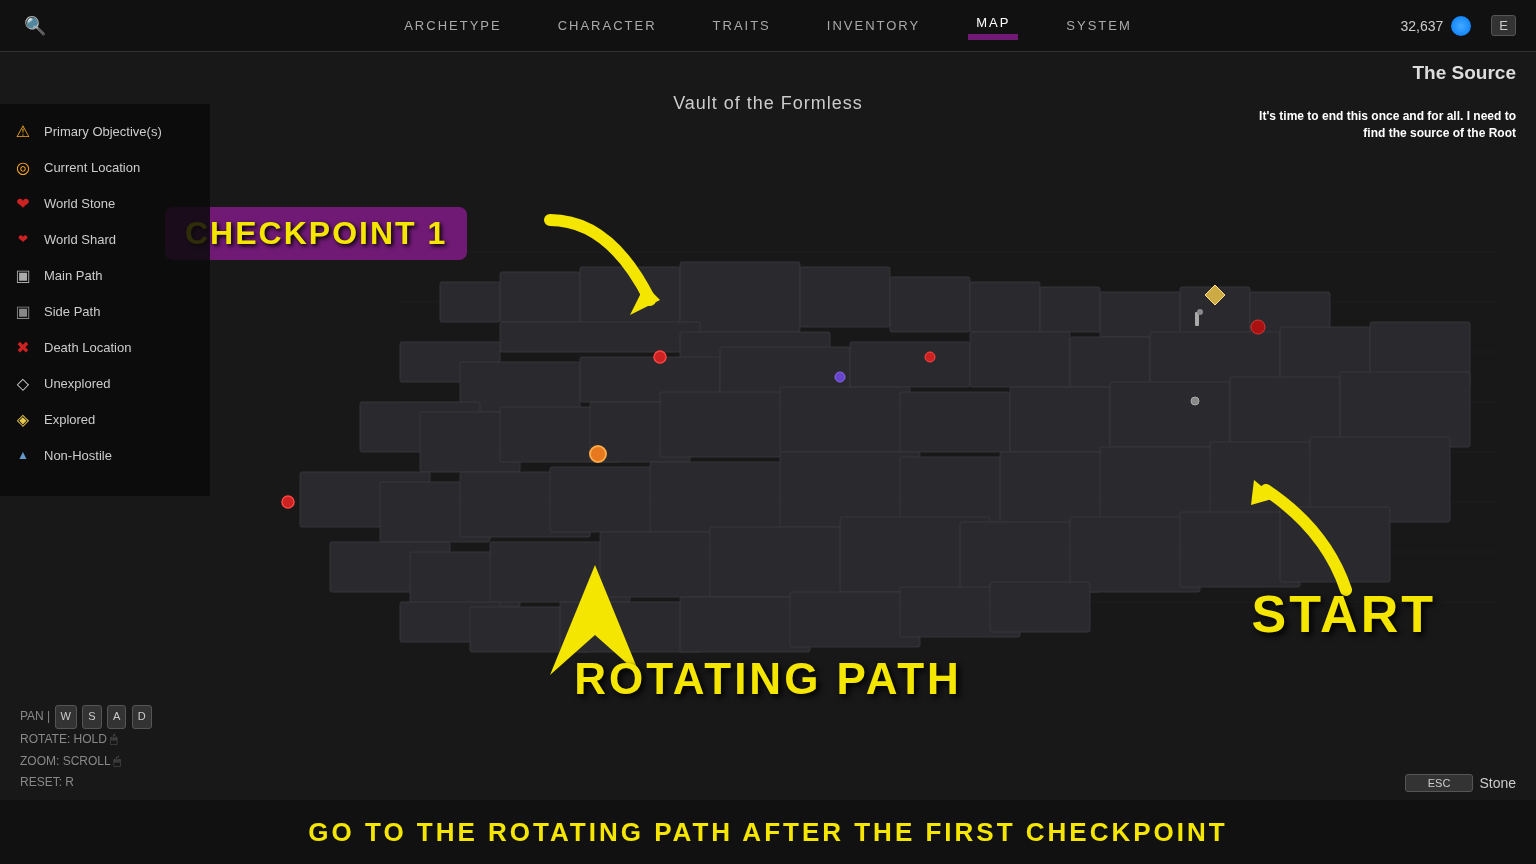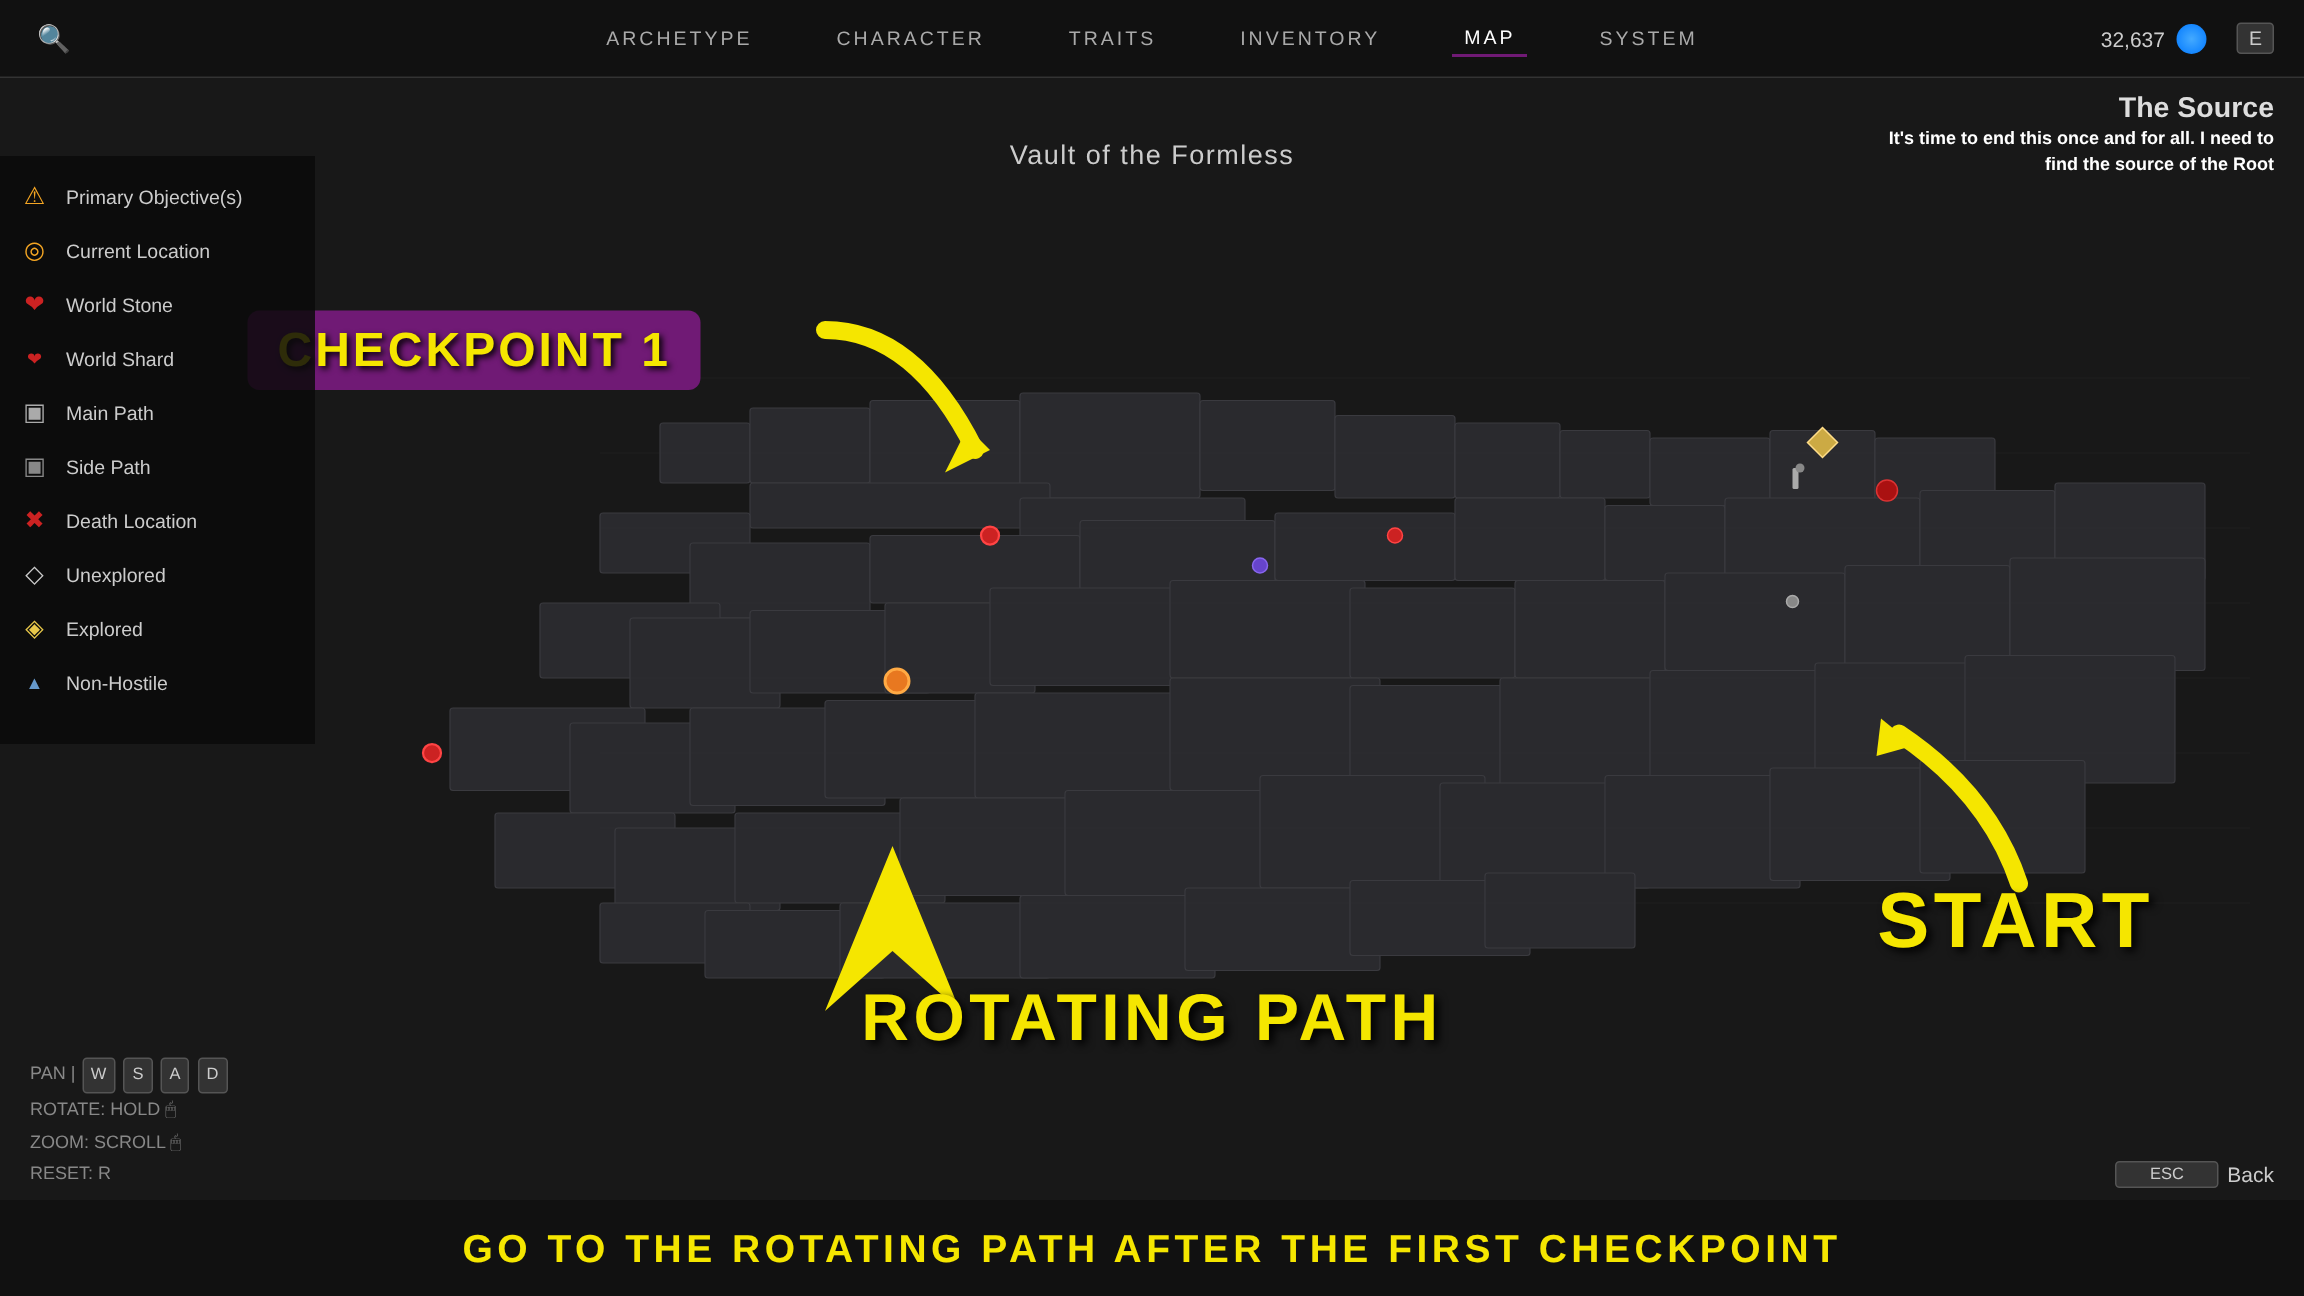--- a/index.html
+++ b/index.html
@@ -29,21 +29,21 @@
     .nav-item {
       color: #aaa;
       font-size: 13px;
       letter-spacing: 2px;
       text-transform: uppercase;
       cursor: pointer;
       padding: 4px 8px;
     }
     .nav-item.active {
       color: #fff;
-      border-bottom: 2px solid #701a75;
+      border-bottom: 6px solid #701a75;
     }
     .nav-search {
       width: 32px;
       height: 32px;
       display: flex;
       align-items: center;
       justify-content: center;
       color: #aaa;
       font-size: 18px;
       cursor: pointer;
@@ -132,20 +132,21 @@
     #quest-title {
       color: #ddd;
       font-size: 19px;
       font-weight: bold;
     }
     #quest-desc {
       color: #aaa;
       font-size: 12px;
       max-width: 260px;
       line-height: 1.4;
+      margin-top: 24px;
     }
     #quest-desc span {
       color: #fff;
       font-weight: bold;
     }
 
     
     #checkpoint1-label {
       position: absolute;
       top: 155px;
@@ -487,20 +488,20 @@
     <div>
       <span>ZOOM: SCROLL</span> 🖱
     </div>
     <div>
       <span>RESET: R</span>
     </div>
   </div>
 
   <div id="back-btn">
     <span class="esc-badge">ESC</span>
-    <span>Back</span>
+    <span>Stone</span>
   </div>
 
 </div>
 
 <div id="subtitle-bar">
   <div id="subtitle-text">GO TO THE ROTATING PATH AFTER THE FIRST CHECKPOINT</div>
 </div>
 
 </body></html>

